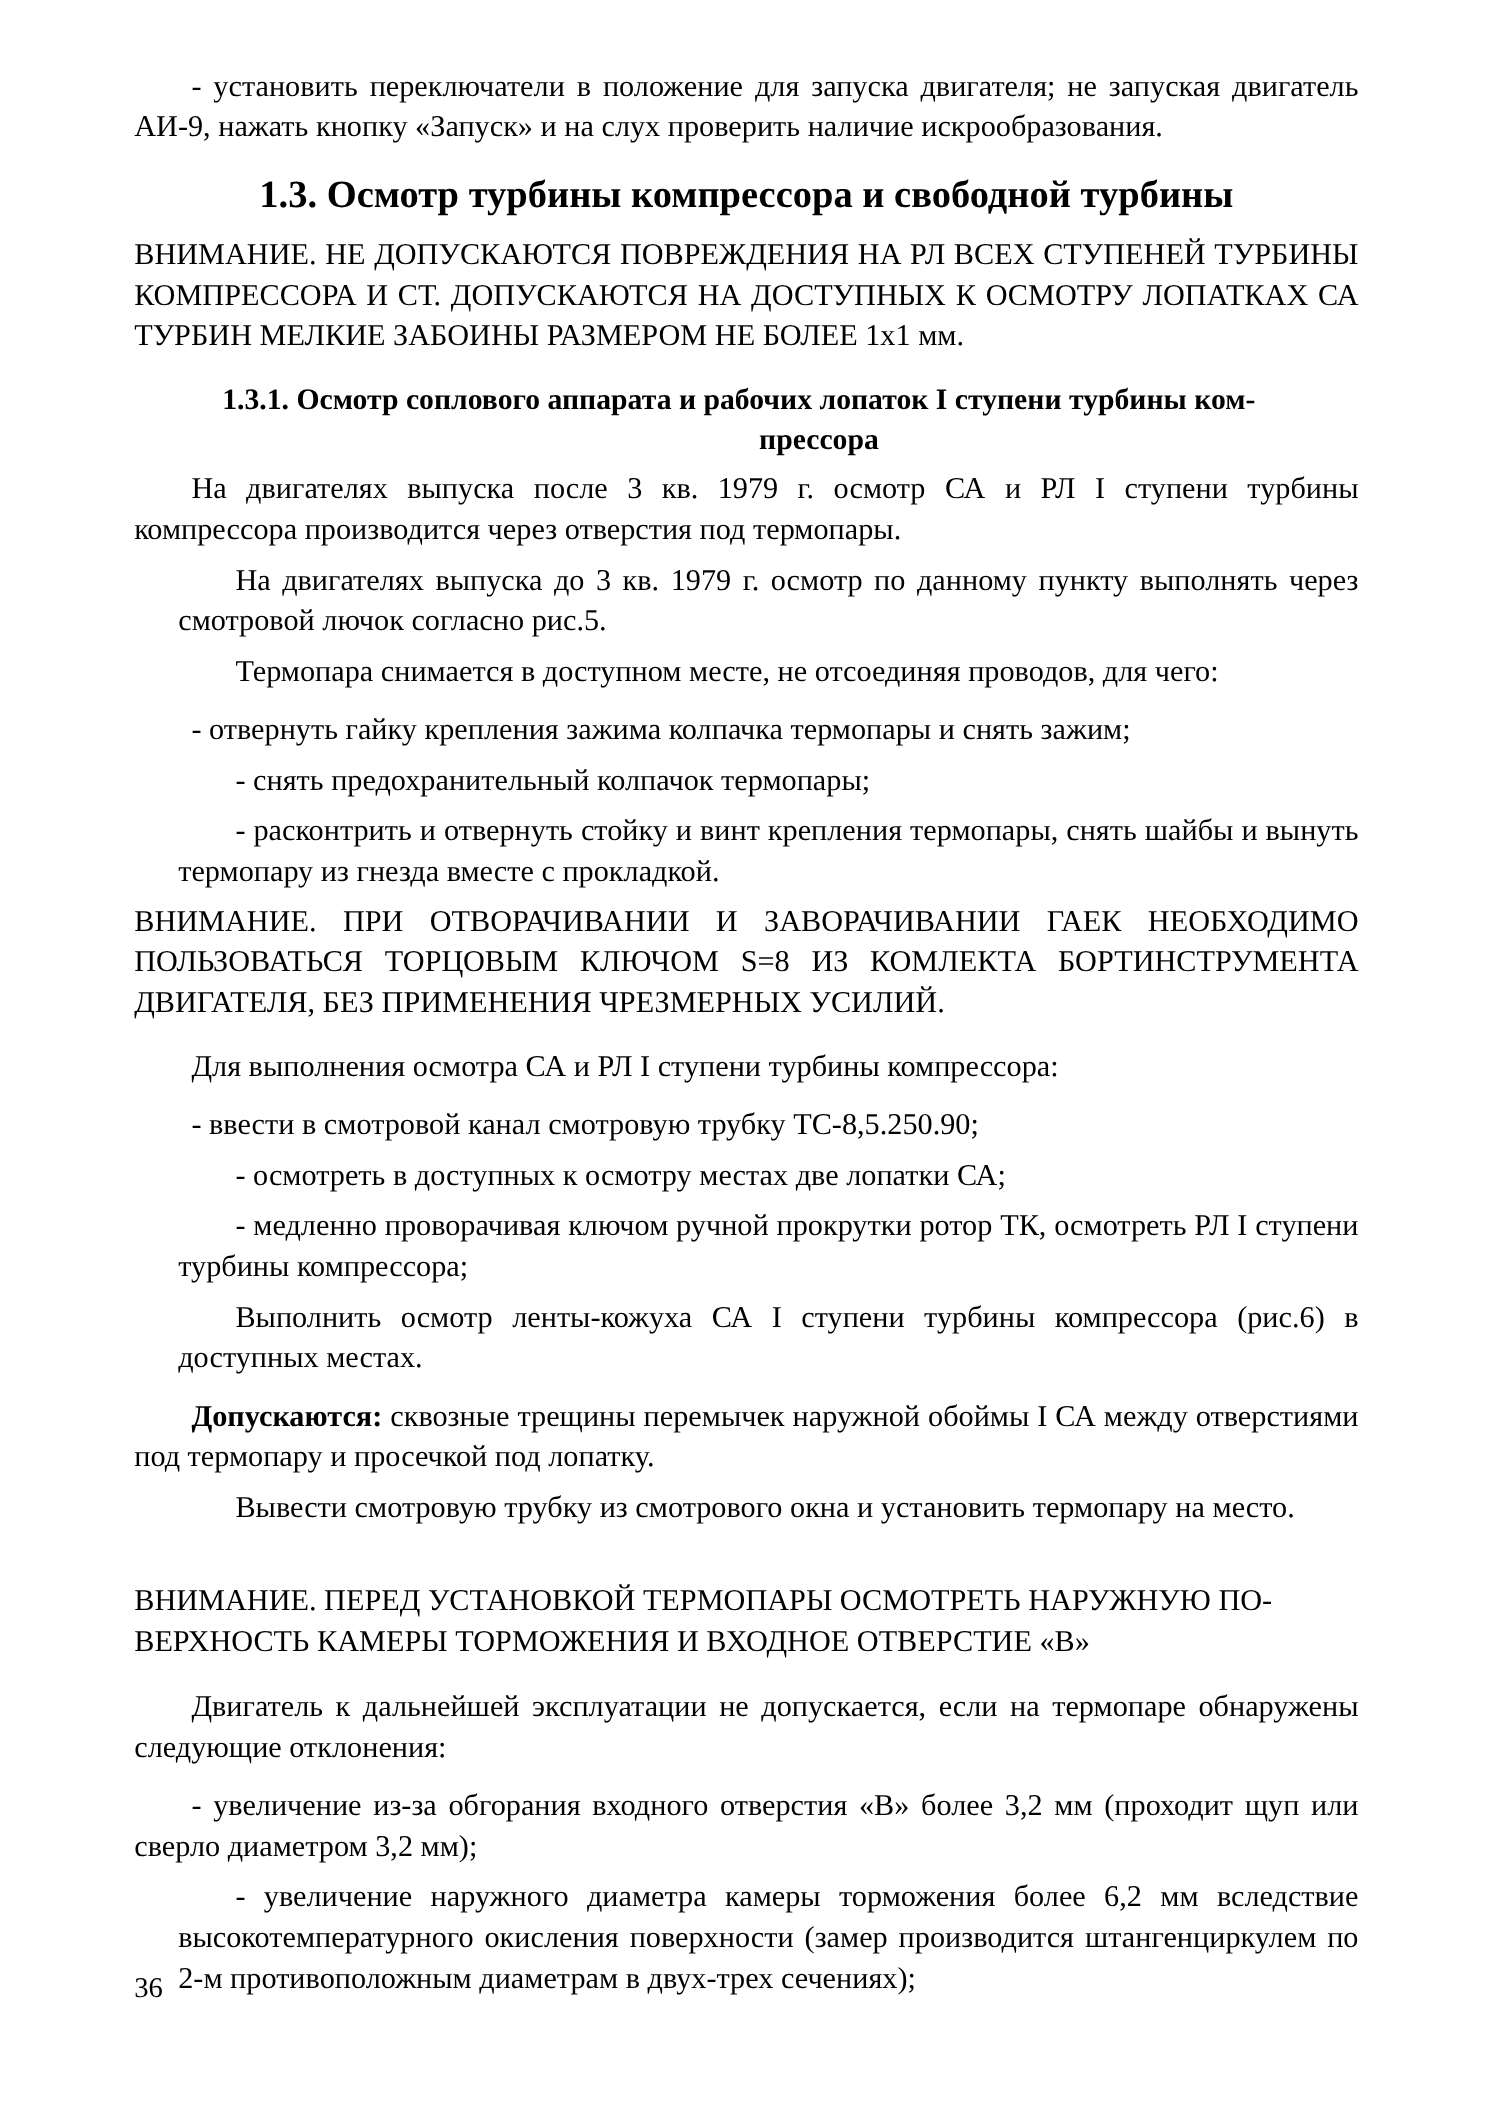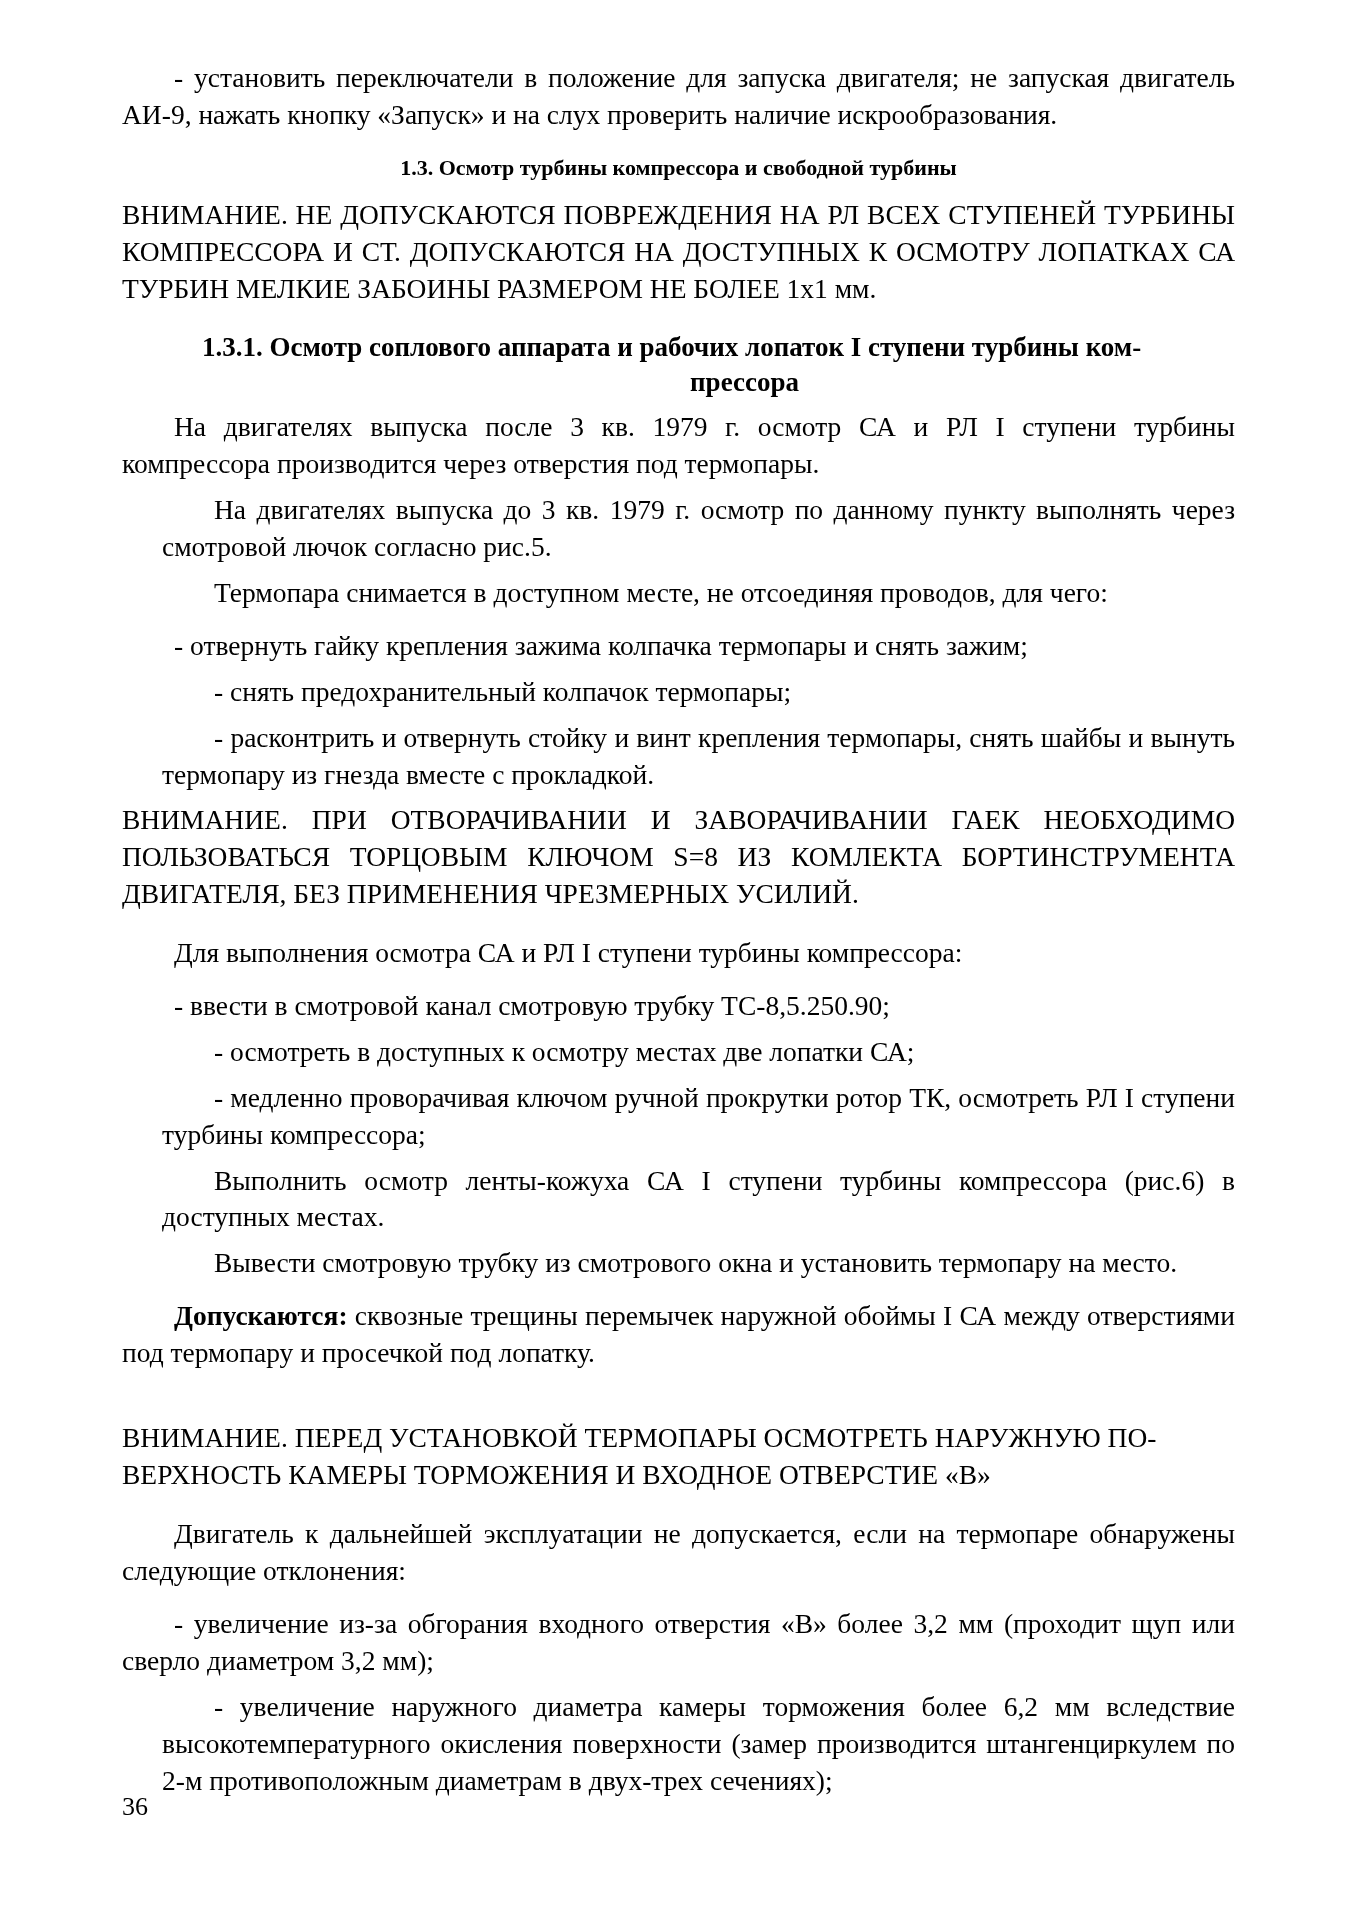--- a/index.html
+++ b/index.html
@@ -39,21 +39,21 @@
   }
   p.indent   { text-indent: 52px; }
   p.dash     { text-indent: 52px; }
   p.gap-above   { margin-top: 16px; }
   p.gap-above-s { margin-top: 9px; margin-left: 40px; }
   p.gap-above-l { margin-top: 22px; }
 
   
   h2.center-head {
     margin: 20px 0 14px 0;
-    font-size: 22px;
+    font-size: 35px;
     font-weight: bold;
     text-align: center;
     line-height: 1.3;
   }
 
   
   p.attention {
     text-indent: 0;
     text-align: justify;
     font-size: 27.5px;
@@ -128,23 +128,23 @@
     <p class="indent gap-above-l">Для выполнения осмотра СА и РЛ I ступени турбины компрессора:</p>
 
     <p class="dash gap-above">- ввести в смотровой канал смотровую трубку ТС-8,5.250.90;</p>
 
     <p class="dash gap-above-s">- осмотреть в доступных к осмотру местах две лопатки СА;</p>
 
     <p class="dash gap-above-s">- медленно  проворачивая ключом ручной прокрутки ротор ТК, осмотреть РЛ I ступени турбины компрессора;</p>
 
     <p class="indent gap-above-s">Выполнить осмотр ленты-кожуха СА I ступени турбины компрессора (рис.6) в доступных местах.</p>
 
+    <p class="indent gap-above"><span class="bold">Допускаются:</span><span> сквозные трещины перемычек наружной обоймы I СА между от­верстиями под термопару и просечкой под лопатку.</span></p>
+
     <p class="indent gap-above-s">Вывести смотровую трубку из смотрового окна и установить термопару на место.</p>
-
-    <p class="indent gap-above"><span class="bold">Допускаются:</span><span> сквозные трещины перемычек наружной обоймы I СА между от­верстиями под термопару и просечкой под лопатку.</span></p>
 
     <p class="attention gap-above-l last-left">ВНИМАНИЕ. ПЕРЕД УСТАНОВКОЙ ТЕРМОПАРЫ ОСМОТРЕТЬ НАРУЖНУЮ ПО­ВЕРХНОСТЬ КАМЕРЫ ТОРМОЖЕНИЯ И ВХОДНОЕ ОТВЕРСТИЕ «В»</p>
 
     <p class="indent gap-above-l">Двигатель к дальнейшей эксплуатации не допускается, если на термопаре об­наружены следующие отклонения:</p>
 
     <p class="dash gap-above">- увеличение из-за обгорания входного отверстия «В» более 3,2 мм (проходит щуп или сверло диаметром 3,2 мм);</p>
 
     <p class="dash gap-above-s">- увеличение наружного диаметра камеры торможения более 6,2 мм вследствие высокотемпературного окисления поверхности (замер производится штангенциркулем по 2-м противоположным диаметрам в двух-трех сечениях);</p>
 
   </div>

